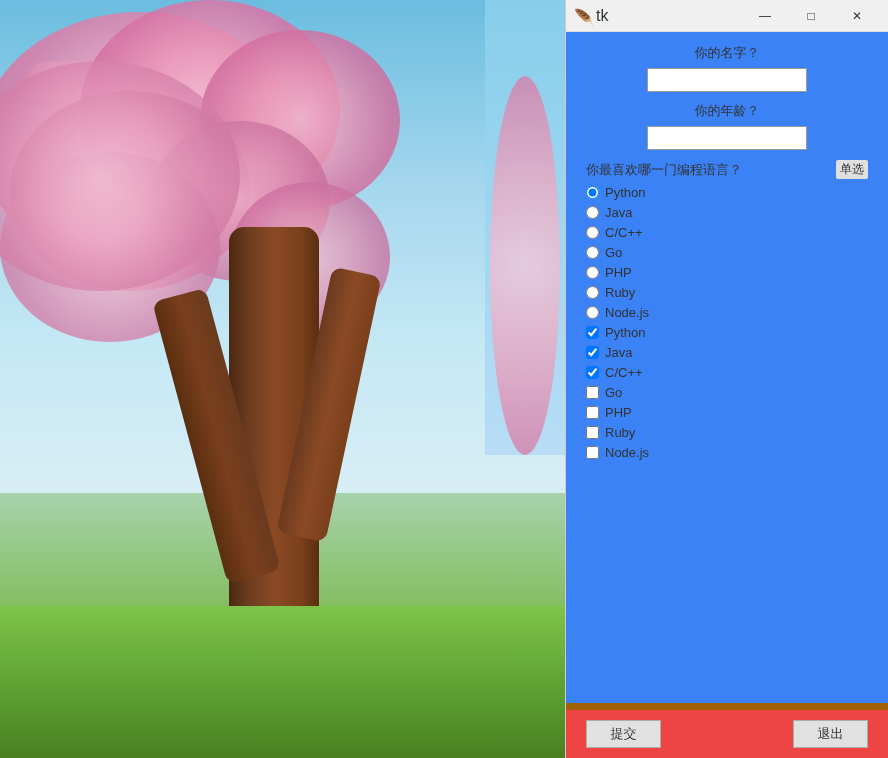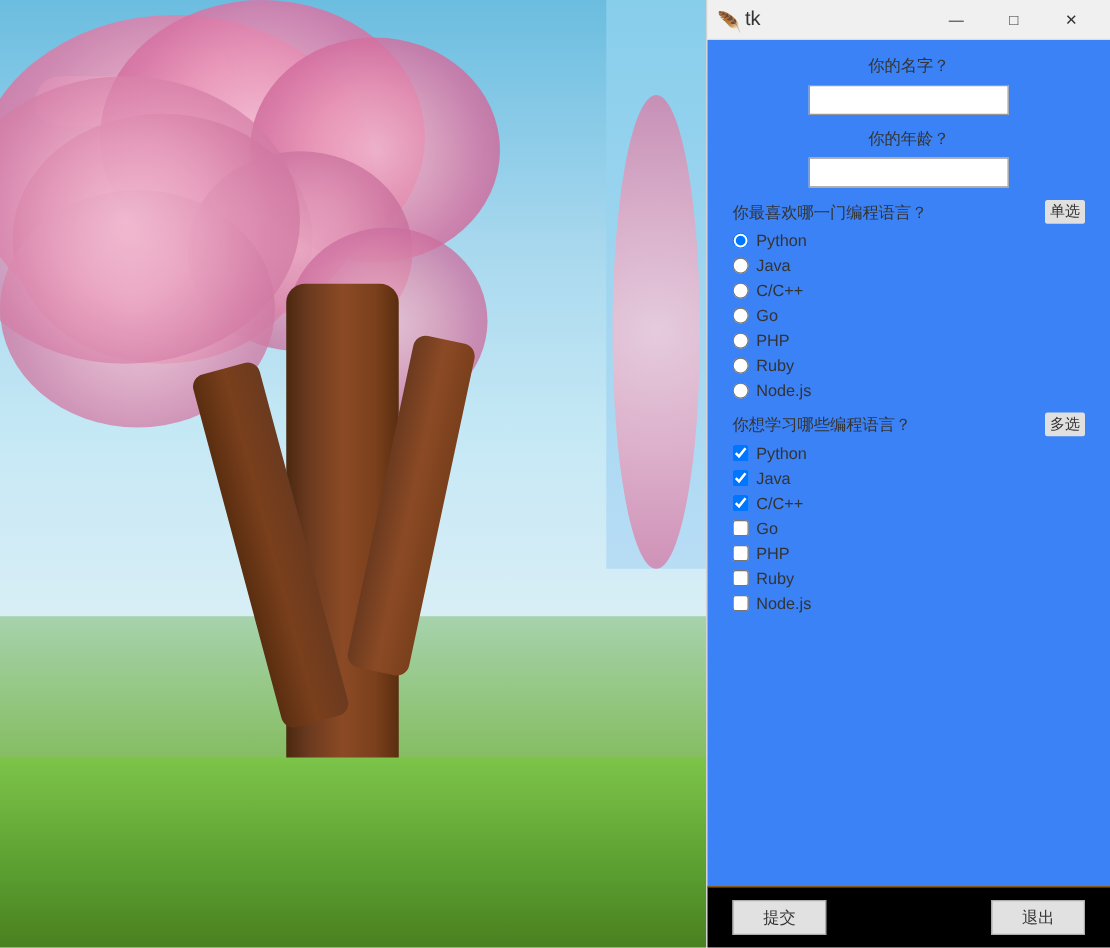--- a/index.html
+++ b/index.html
@@ -202,22 +202,22 @@
       width: 13px;
       height: 13px;
       cursor: pointer;
     }
 
     
     .footer {
       padding: 10px 20px;
       display: flex;
       justify-content: space-between;
-      background: #000000;
-      border-top: 1px solid #a16207;
+      background: #ef4444;
+      border-top: 7px solid #a16207;
       flex-shrink: 0;
     }
 
     .btn {
       width: 75px;
       height: 28px;
       background: #E1E1E1;
       border: 1px solid #ADADAD;
       font-size: 13px;
       color: #333;
@@ -305,24 +305,20 @@
         <div class="radio-item">
           <input type="radio" name="lang_radio" id="r_ruby" style="">
           <label for="r_ruby" style="cursor: pointer;">Ruby</label>
         </div>
         <div class="radio-item">
           <input type="radio" name="lang_radio" id="r_nodejs" style="">
           <label for="r_nodejs" style="cursor: pointer;">Node.js</label>
         </div>
       </div>
 
-    <div class="question-row">
-      <span>你想学习哪些编程语言？</span>
-      <span class="badge">多选</span>
-    </div>
 
     <div id="checkbox-options-container">
 
     <div class="checkbox-item">
           <input type="checkbox" id="c_python" checked="" style="">
           <label for="c_python" style="cursor: pointer;">Python</label>
         </div>
         <div class="checkbox-item">
           <input type="checkbox" id="c_java" checked="" style="">
           <label for="c_java" style="cursor: pointer;">Java</label>

